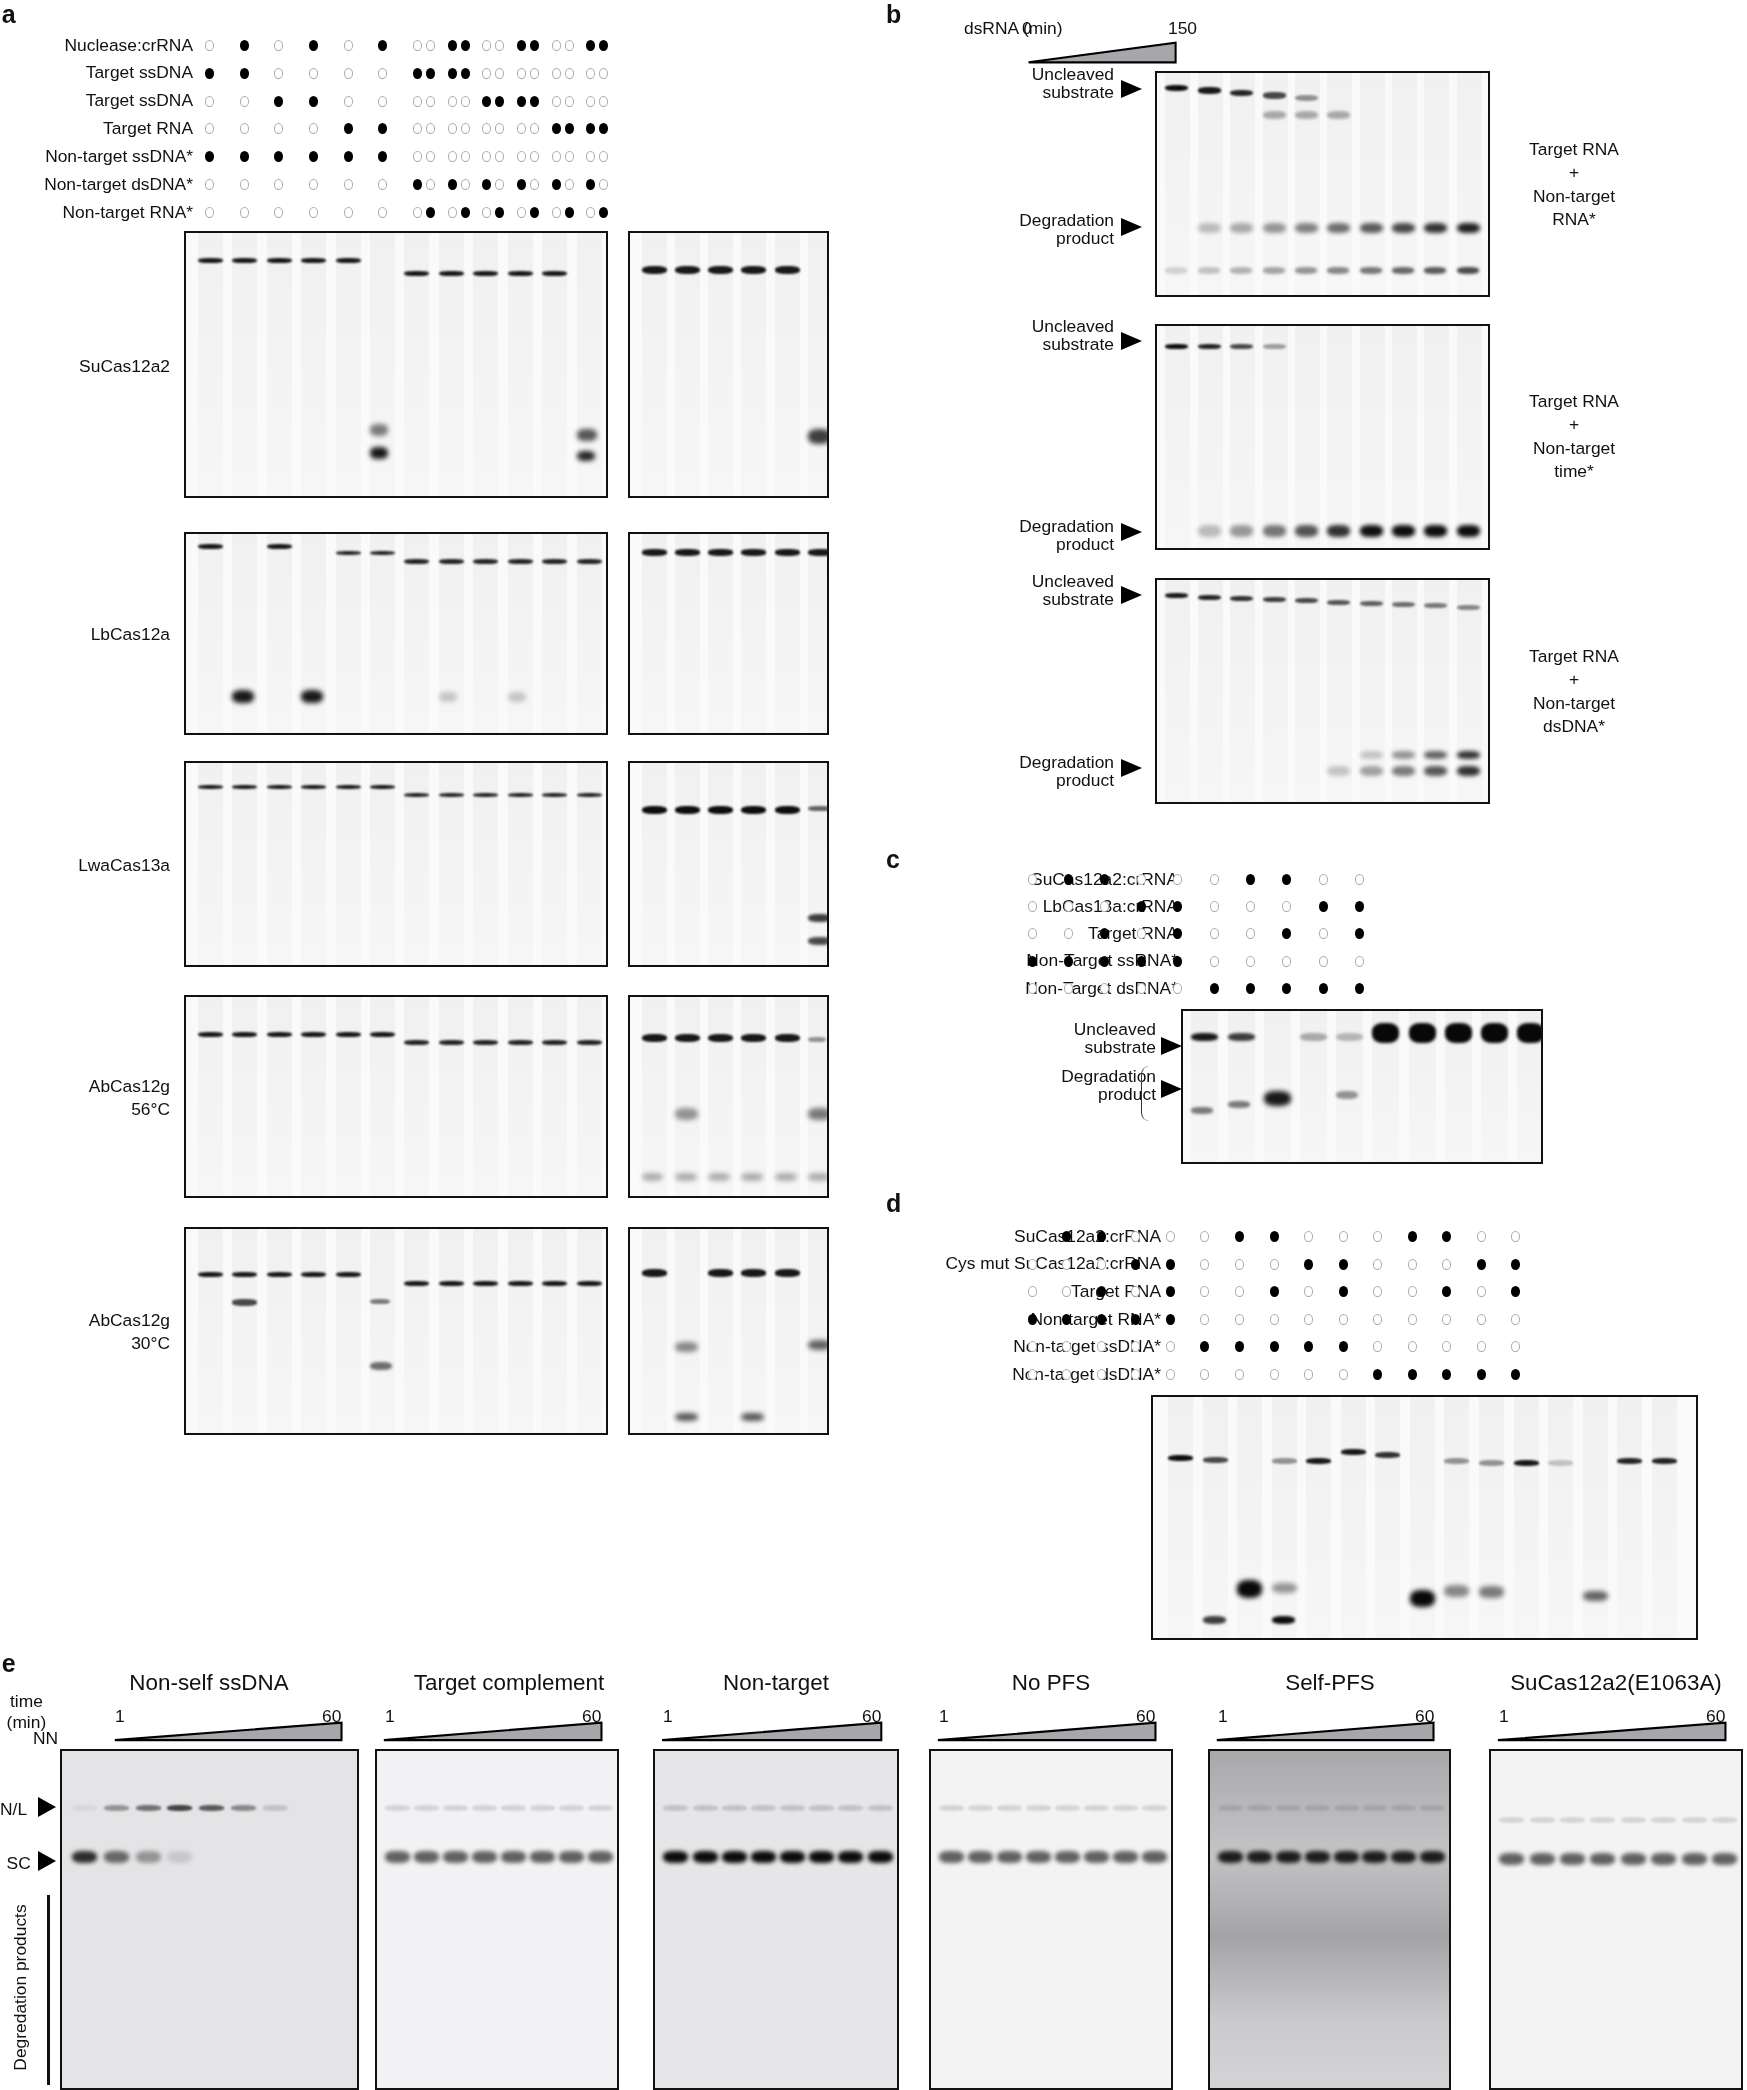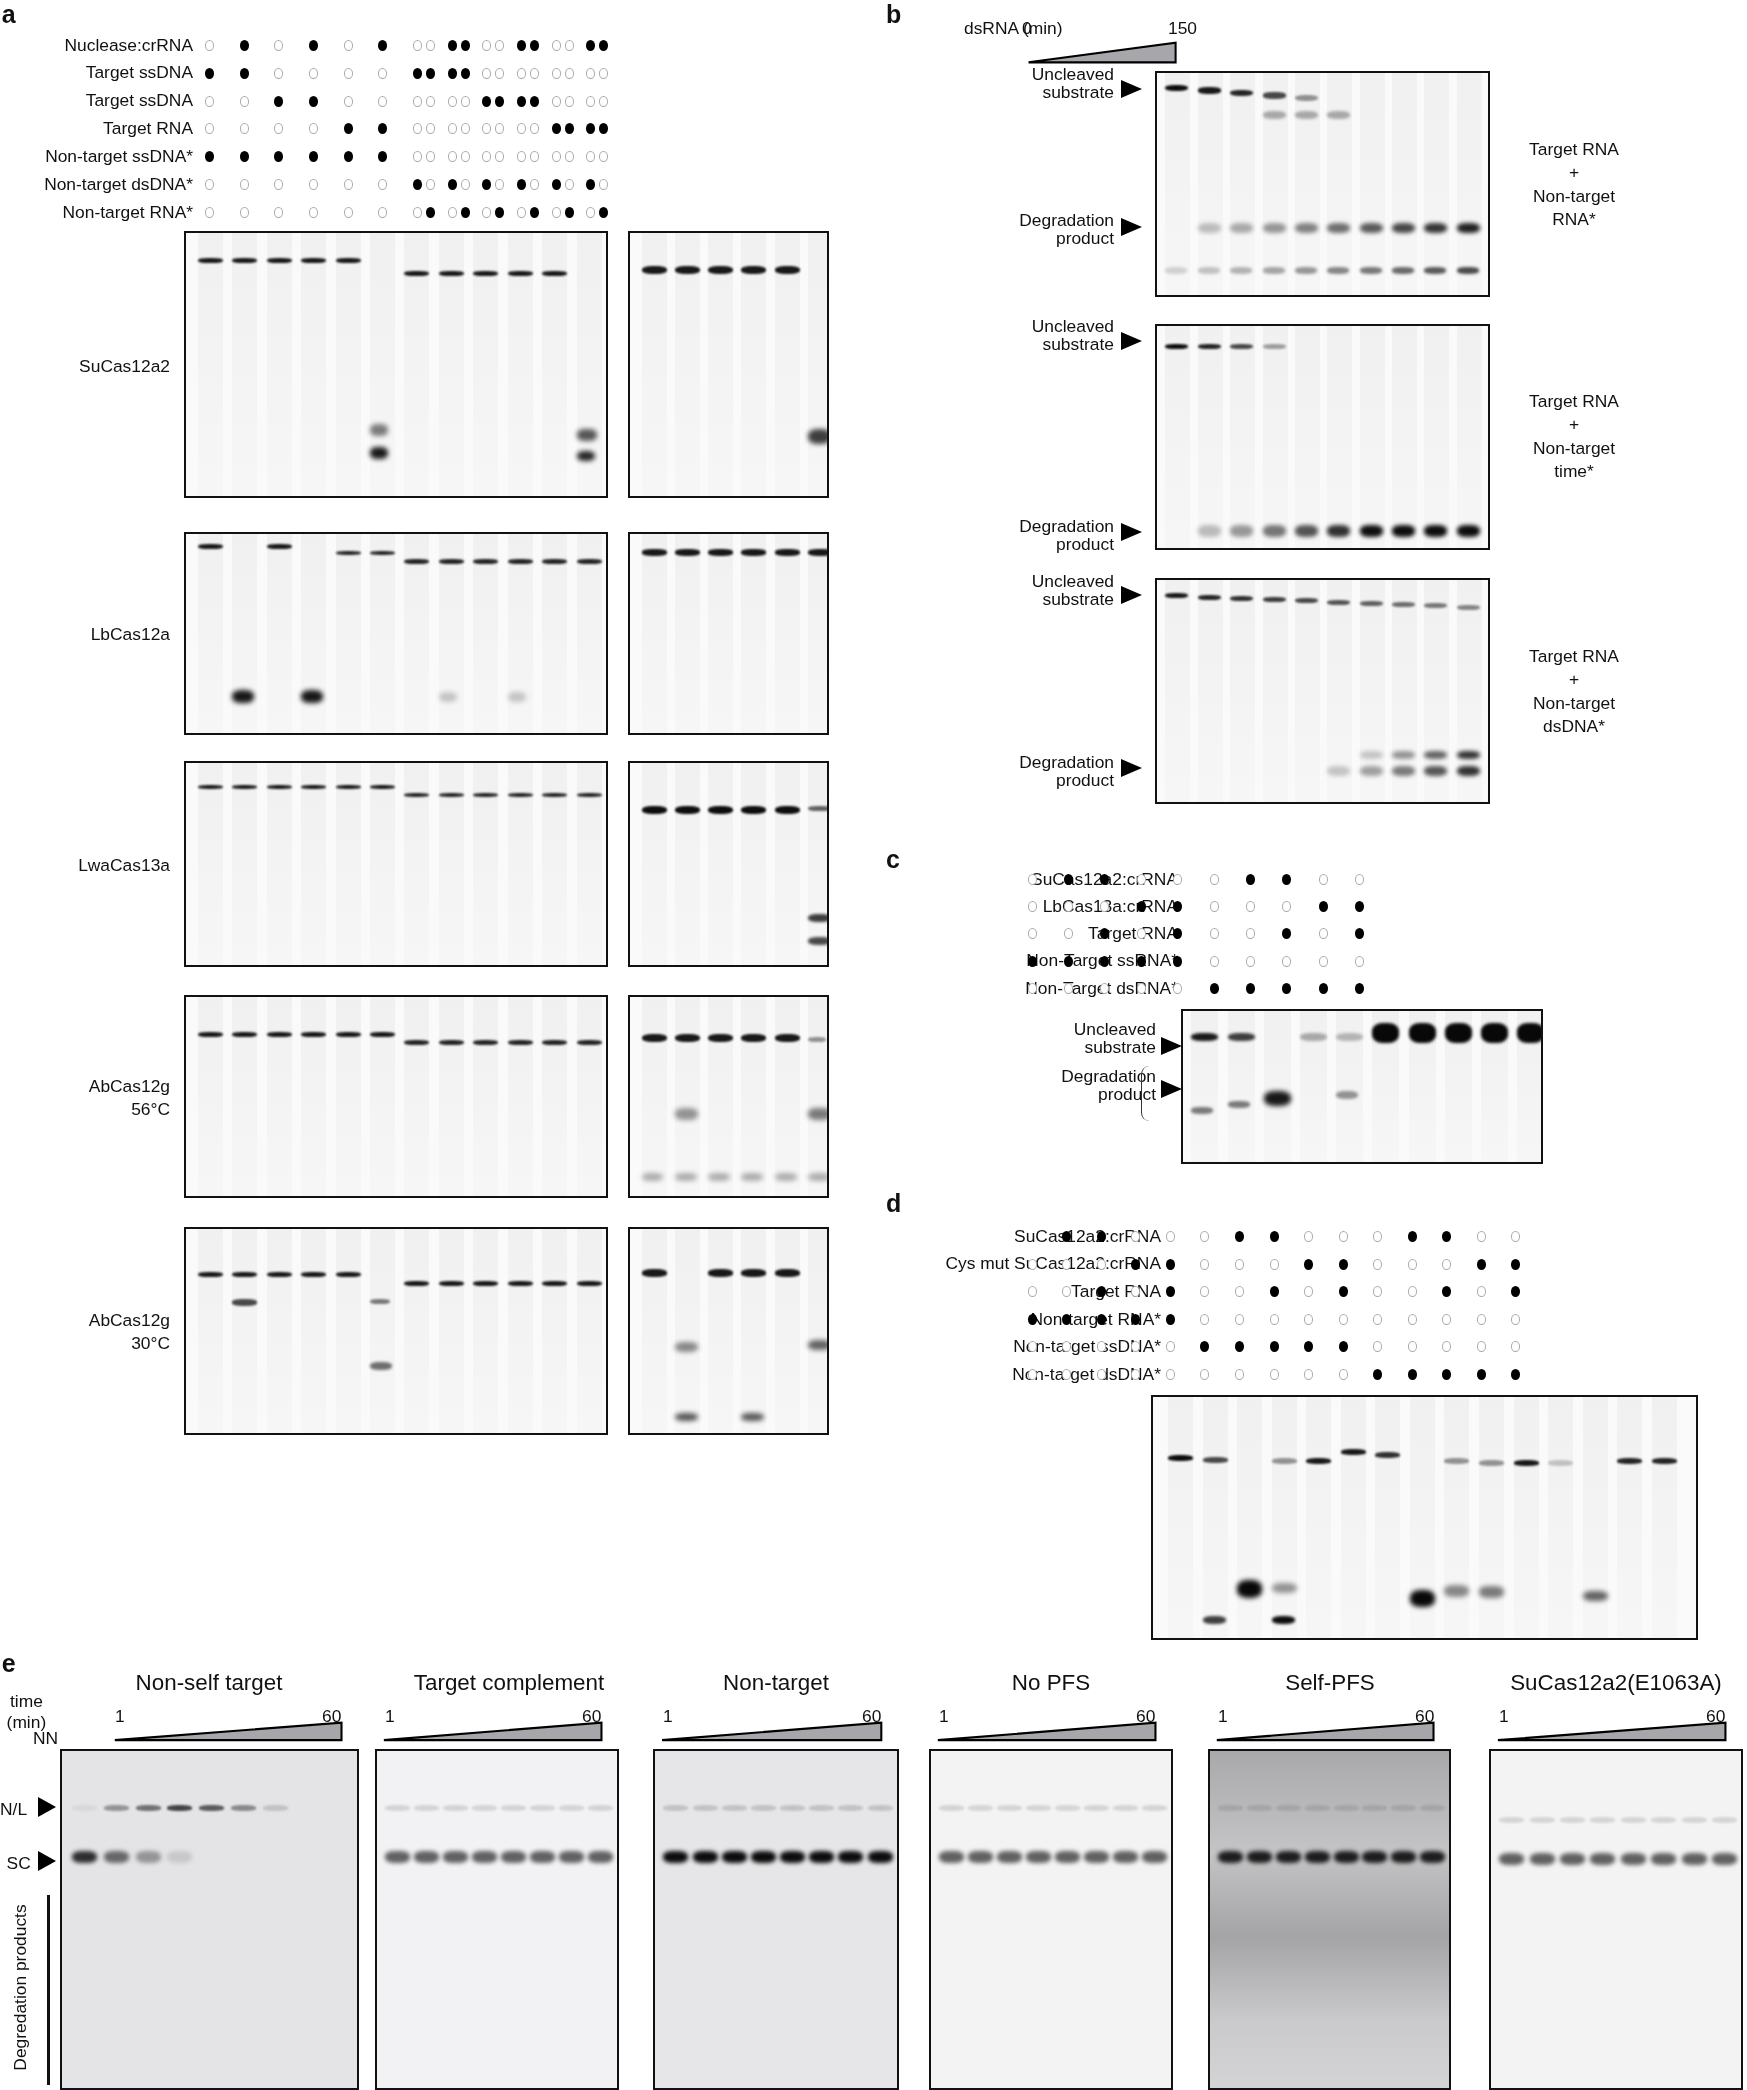--- a/index.html
+++ b/index.html
@@ -792,21 +792,21 @@
   <div>(min)</div>
 </div>
 <div class="abs" style="left:33px;top:1728px;font-size:17.4px;">NN</div>
 <div class="abs" style="left:0px;top:1799px;font-size:17.4px;">N/L</div>
 <div class="arrow" style="left:38px;top:1797px;border-top-width:10.8px;border-bottom-width:10.8px;border-left-width:18.3px;"></div>
 <div class="abs" style="left:6.6px;top:1853px;font-size:17.4px;">SC</div>
 <div class="arrow" style="left:38px;top:1851px;border-top-width:10.8px;border-bottom-width:10.8px;border-left-width:18.3px;"></div>
 <div class="abs" style="left:47px;top:1895px;width:3.3px;height:190px;background:#111;"></div>
 <div class="abs" style="left:-75px;top:1977px;width:191px;transform:rotate(-90deg);font-size:17.4px;text-align:center;white-space:nowrap;">Degredation products</div>
 <div id="e-gels">
-    <div class="etitle" style="left:76px;width:266px;top:1670px;">Non-self target</div>
+    <div class="etitle" style="left:76px;width:266px;top:1670px;">Non-self ssDNA</div>
     <div class="enum" style="left:115px;top:1706px;">1</div>
     <div class="enum" style="left:322px;top:1706px;">60</div>
     <svg width="230" height="21.6" style="position:absolute;left:114px;top:1721px;" viewBox="0 0 277 26">
       <polygon points="1,23 274,2 274,23" fill="#a7a7ab" stroke="#000" stroke-width="2.5"></polygon>
     </svg>
     <div class="gel" style="left:60px;top:1749px;width:299px;height:341px;background:#e4e4e6;">
       <div class="band" style="left:10px;top:54px;width:25px;height:5.8px;background:rgba(0,0,0,0.05);filter:blur(1.2px);"></div>
       <div class="band" style="left:10px;top:100px;width:25px;height:11.6px;background:rgba(0,0,0,0.8);filter:blur(2.1px);"></div>
       <div class="band" style="left:42px;top:54px;width:25px;height:5.8px;background:rgba(0,0,0,0.35);filter:blur(1.2px);"></div>
       <div class="band" style="left:42px;top:100px;width:25px;height:11.6px;background:rgba(0,0,0,0.55);filter:blur(2.1px);"></div>

